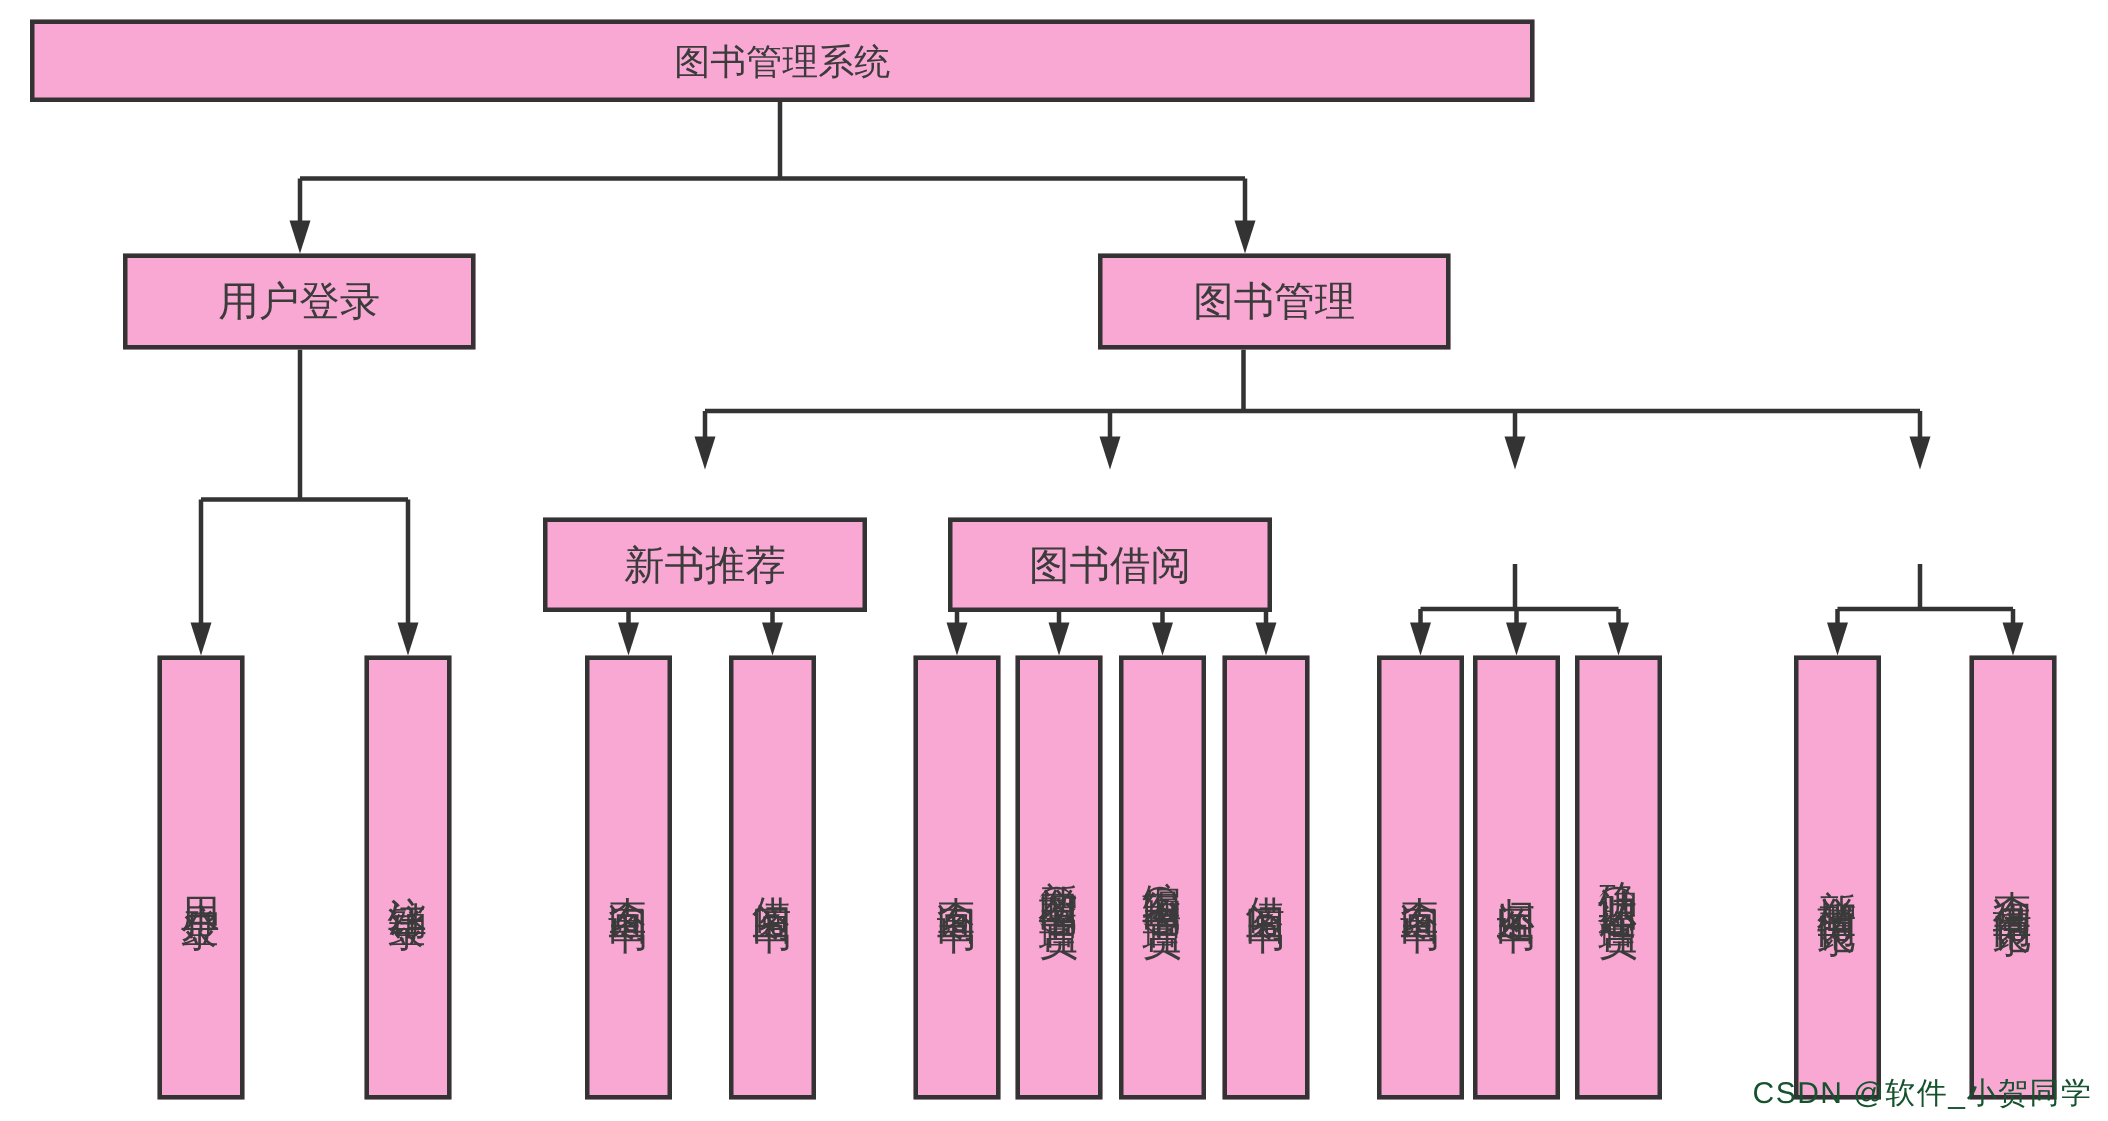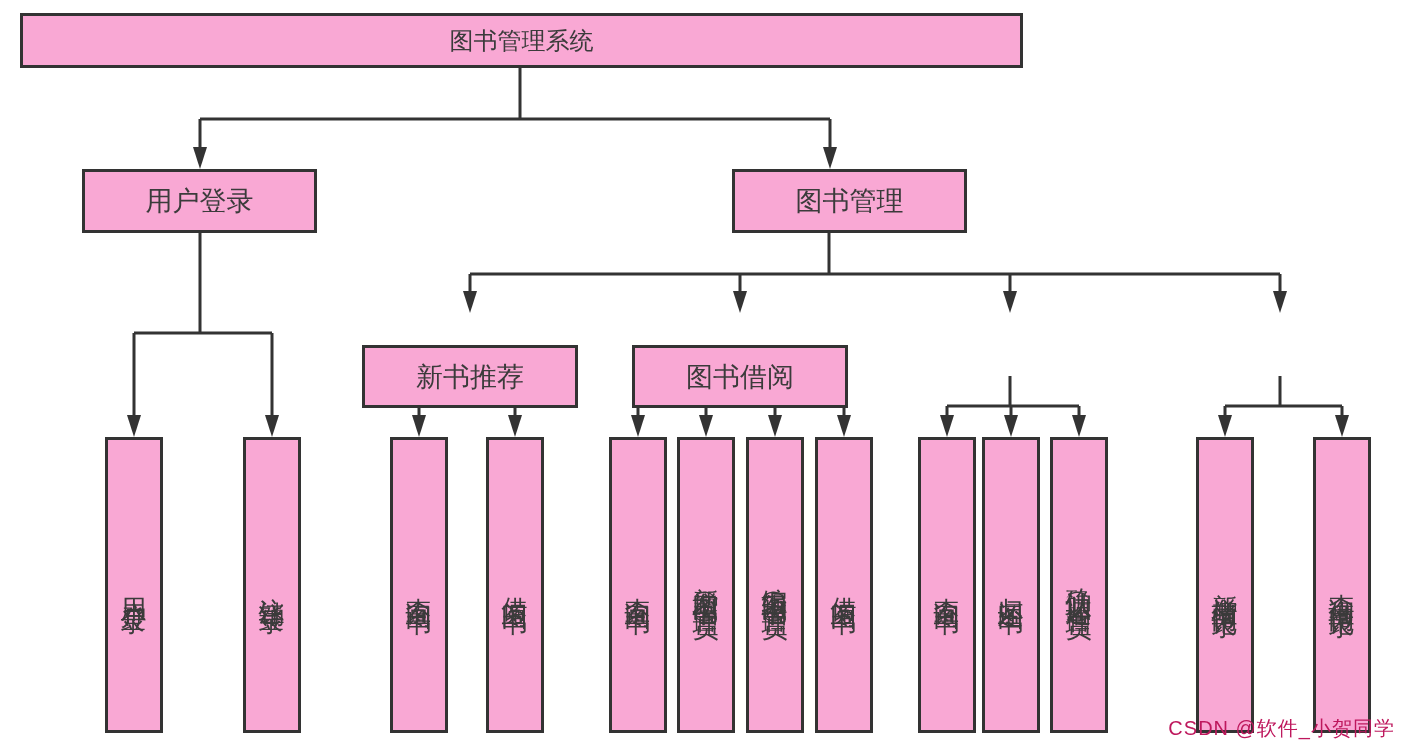--- a/index.html
+++ b/index.html
@@ -45,21 +45,21 @@
     font-size: 26px;
     letter-spacing: 4px;
     line-height: 1;
     color: #3b3b3b;
   }
   .watermark {
     position: absolute;
     right: 10px;
     bottom: 5px;
     font-size: 20px;
-    color: #be185d;
+    color: #14532d;
     letter-spacing: 1px;
     z-index: 3;
     white-space: nowrap;
   }
 </style>
 </head>
 <body>
 
 <div class="canvas">
 

